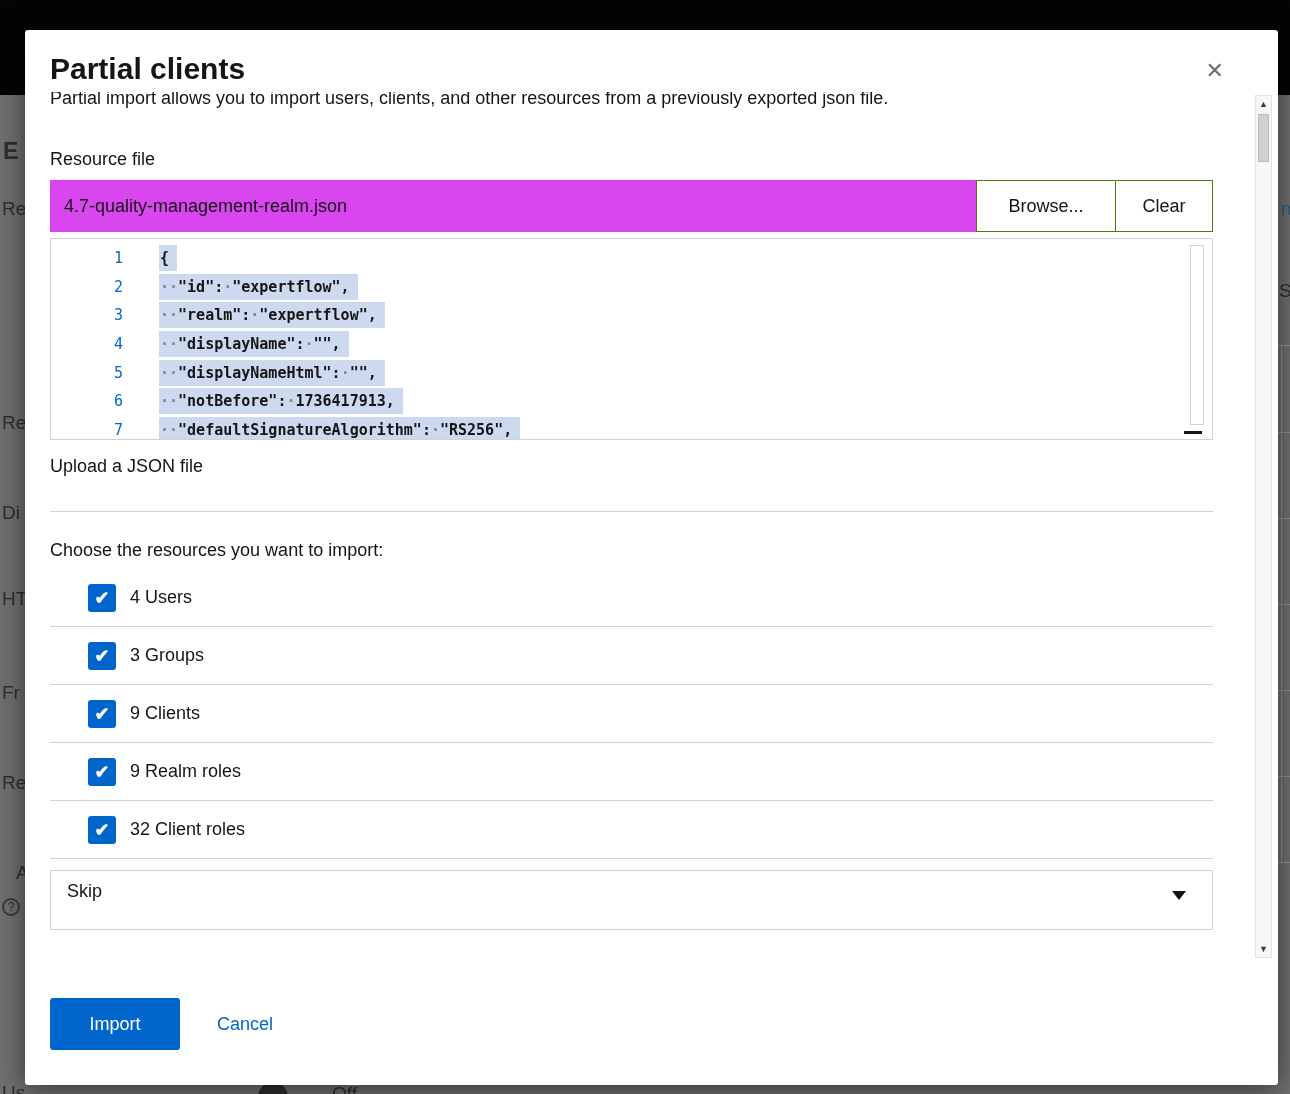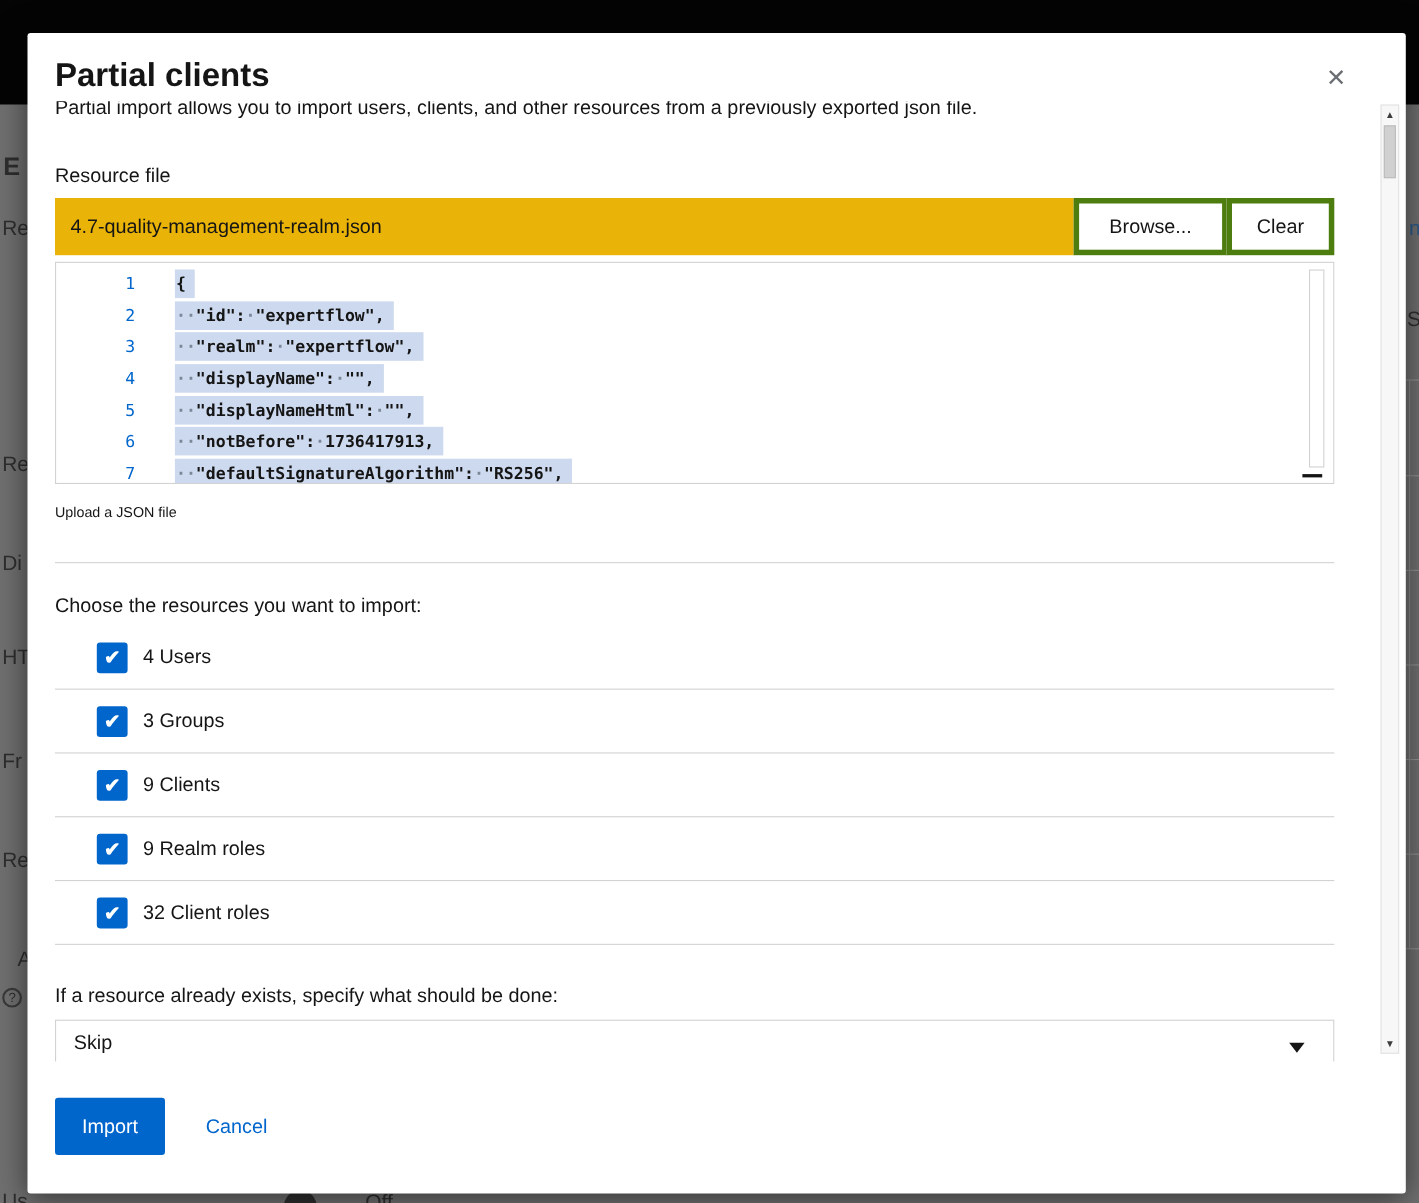--- a/index.html
+++ b/index.html
@@ -43,25 +43,25 @@
   }
   .desc { margin-top:-7px; font-size:18px; line-height:26px; }
   .section-label { font-size:18px; line-height:22px; }
   .lbl-resource { margin-top:37px; }
   .lbl-choose { margin-top:27px; }
   .lbl-exists { margin-top:35px; }
 
   
   .file-row { display:flex; margin-top:10px; height:52px; }
   .file-input {
-    flex:1; background:#eab308; display:flex; align-items:center;
+    flex:1; background:#d946ef; display:flex; align-items:center;
     padding:11px 14px; font-size:18px; color:#151515;
   }
   .btn-ctrl {
-    background:#fff; border:5px solid #4d7c0f; margin-left:-1px;
+    background:#fff; border:1px solid #4d7c0f; margin-left:-1px;
     font-size:18px; color:#151515; font-family:"Liberation Sans", sans-serif; cursor:pointer;
   }
   .btn-browse { width:140px; }
   .btn-clear { width:98px; }
 
   
   .editor {
     position:relative; margin-top:6px; height:202px; overflow:hidden;
     border:1px solid #d2d2d2; background:#fff; padding-top:5px;
     font-family:"DejaVu Sans Mono", monospace; font-size:15px; font-weight:bold;
@@ -73,21 +73,21 @@
   }
   .code { margin-left:36px; white-space:pre; }
   .code.sel { background:#cdd9ee; padding:4px 8px 4px 1px; }
   .ws { color:#7b8698; }
   .editor-vscroll {
     position:absolute; top:6px; right:8px; width:14px; height:180px;
     background:#fff; border:1px solid #d2d2d2;
   }
   .editor-hthumb { position:absolute; bottom:5px; right:10px; width:18px; height:3px; background:#151515; }
 
-  .hint { margin-top:15px; font-size:13px; line-height:22px; }
+  .hint { margin-top:15px; font-size:18px; line-height:22px; }
   .divider { margin-top:34px; border:none; border-top:1px solid #d2d2d2; }
 
   
   .res-list { margin-top:8px; }
   .res-row {
     height:58px; display:flex; align-items:center; padding-left:38px;
     border-bottom:1px solid #d2d2d2;
   }
   .checkbox {
     width:28px; height:28px; border-radius:3px; background:#0066cc;
@@ -119,21 +119,21 @@
   .sb-arrow.up { top:0; }
   .sb-arrow.down { bottom:0; }
   .sb-thumb {
     position:absolute; top:18px; left:2px; width:11px; height:48px;
     background:#d0d0d0; border:1px solid #bcbcbc; cursor:grab;
   }
 
   
   .modal-footer { height:120px; padding:33px 25px 0; display:flex; align-items:flex-start; }
   .btn-import {
-    width:100px; height:52px; background:#0066cc; color:#fff; border:none;
+    width:130px; height:52px; background:#0066cc; color:#fff; border:none;
     border-radius:3px; font-size:18px; font-family:"Liberation Sans", sans-serif; cursor:pointer;
   }
   .link-cancel {
     margin-left:37px; font-size:18px; color:#0066cc; text-decoration:none;
     line-height:52px; cursor:pointer;
   }
 </style>
 </head>
 <body>
 
@@ -240,21 +240,20 @@
         <div class="res-row">
           <span class="checkbox">✔</span>
           <span class="res-label">9 Realm roles</span>
         </div>
         <div class="res-row">
           <span class="checkbox">✔</span>
           <span class="res-label">32 Client roles</span>
         </div>
       </div>
 
-    <div class="section-label lbl-exists">If a resource already exists, specify what should be done:</div>
 
     <div class="select">
       <span>Skip</span>
       <span class="caret"></span>
     </div>
   </div>
 
   <div class="modal-scrollbar">
     <div class="sb-arrow up">▲</div>
     <div class="sb-thumb"></div>

